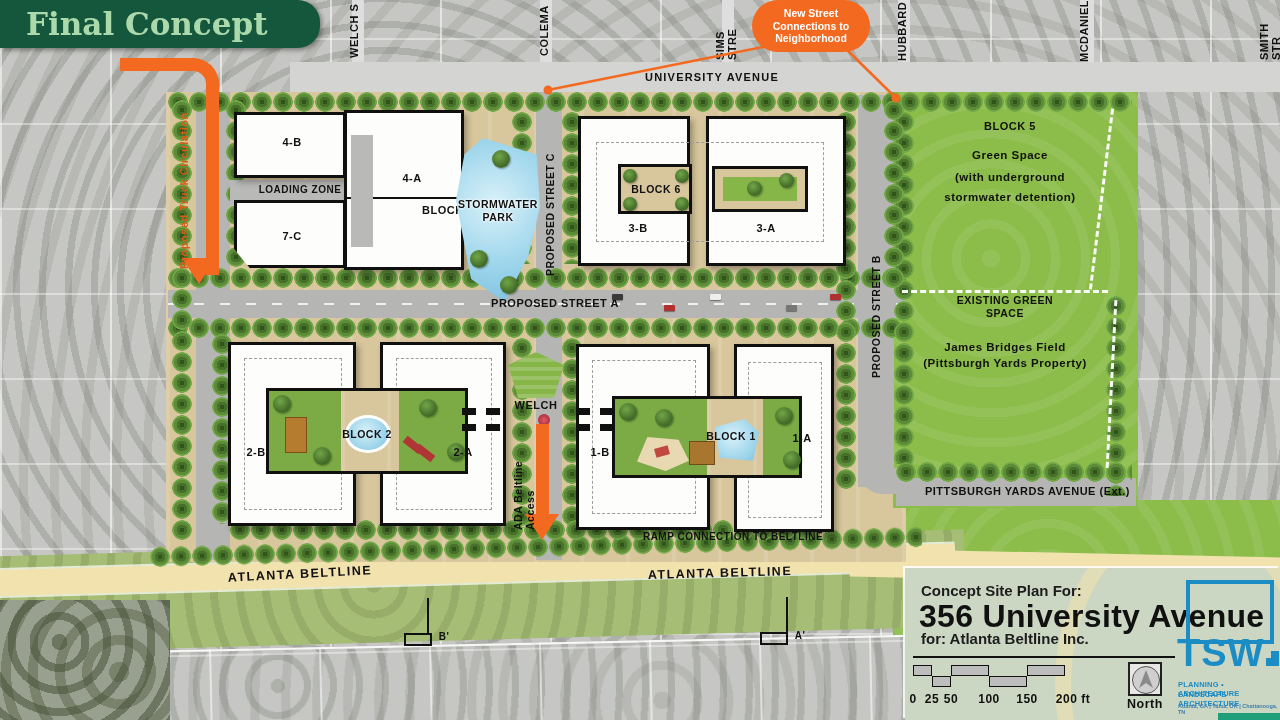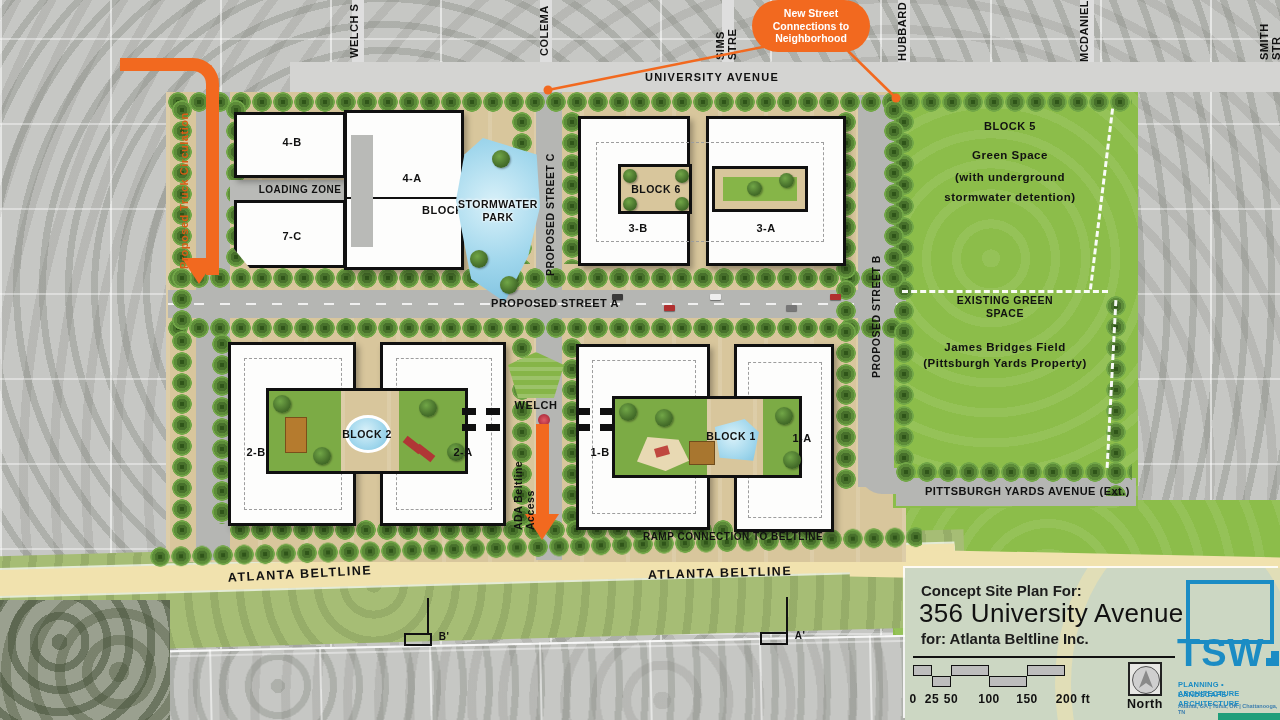--- a/index.html
+++ b/index.html
@@ -233,25 +233,28 @@
 
   <svg style="position:absolute;left:0;top:0;width:1280px;height:720px;pointer-events:none;" viewBox="0 0 1280 720">
     <line x1="768" y1="46" x2="548" y2="90" stroke="#f2691f" stroke-width="2.5"></line>
     <line x1="845" y1="48" x2="896" y2="98" stroke="#f2691f" stroke-width="2.5"></line>
     <circle cx="548" cy="90" r="4.5" fill="#f2691f"></circle>
     <circle cx="896" cy="98" r="4.5" fill="#f2691f"></circle>
   </svg>
 
   <div style="position:absolute;left:752px;top:0;width:118px;height:52px;background:#f2691f;border-radius:26px;display:flex;align-items:center;justify-content:center;text-align:center;color:#fff;font-weight:700;font-size:10.5px;line-height:1.2;padding:2px 6px;box-sizing:border-box;">New Street Connections to Neighborhood</div>
 
+  <div style="position:absolute;left:0;top:0;width:320px;height:48px;background:#14573c;border-radius:0 22px 22px 0;box-shadow:2px 2px 5px rgba(0,0,0,.4);display:flex;align-items:center;">
+    <span style="font-family:'DejaVu Serif',serif;font-weight:700;font-size:31px;color:#abd9ab;padding-left:26px;">Final Concept</span>
+  </div>
 
   <div style="position:absolute;left:905px;top:568px;width:375px;height:152px;background:#ccd7c3;box-shadow:-2px -2px 0 rgba(255,255,255,.85);overflow:hidden;">
     <div style="position:absolute;left:150px;top:-60px;width:230px;height:320px;border:16px solid rgba(238,226,175,.6);border-radius:50%;"></div>
     <div class="abs" style="left:16px;top:14px;font-size:15px;font-weight:700;color:#1c1c1c;">Concept Site Plan For:</div>
-    <div class="abs" style="left:14px;top:30px;font-size:26px;font-weight:400;color:#111;letter-spacing:.3px;">356 University Avenue</div>
+    <div class="abs" style="left:14px;top:30px;font-size:32px;font-weight:700;color:#111;letter-spacing:.3px;">356 University Avenue</div>
     <div class="abs" style="left:16px;top:62px;font-size:15px;font-weight:700;color:#1c1c1c;">for: Atlanta Beltline Inc.</div>
 
     <div class="abs" style="left:8px;top:82px;width:270px;height:54px;">
       <div class="abs" style="left:0;top:6px;width:262px;height:2px;background:#111;"></div>
       <div class="abs" style="left:0;top:15px;width:19px;height:11px;background:#bdbdbd;border:1.5px solid #111;box-sizing:border-box;"></div>
       <div class="abs" style="left:19px;top:26px;width:19px;height:11px;background:#bdbdbd;border:1.5px solid #111;box-sizing:border-box;"></div>
       <div class="abs" style="left:38px;top:15px;width:38px;height:11px;background:#bdbdbd;border:1.5px solid #111;box-sizing:border-box;"></div>
       <div class="abs" style="left:76px;top:26px;width:38px;height:11px;background:#bdbdbd;border:1.5px solid #111;box-sizing:border-box;"></div>
       <div class="abs" style="left:114px;top:15px;width:38px;height:11px;background:#bdbdbd;border:1.5px solid #111;box-sizing:border-box;"></div>
       <div class="abs lbl" style="left:-8px;top:42px;width:16px;font-size:12px;">0</div>

